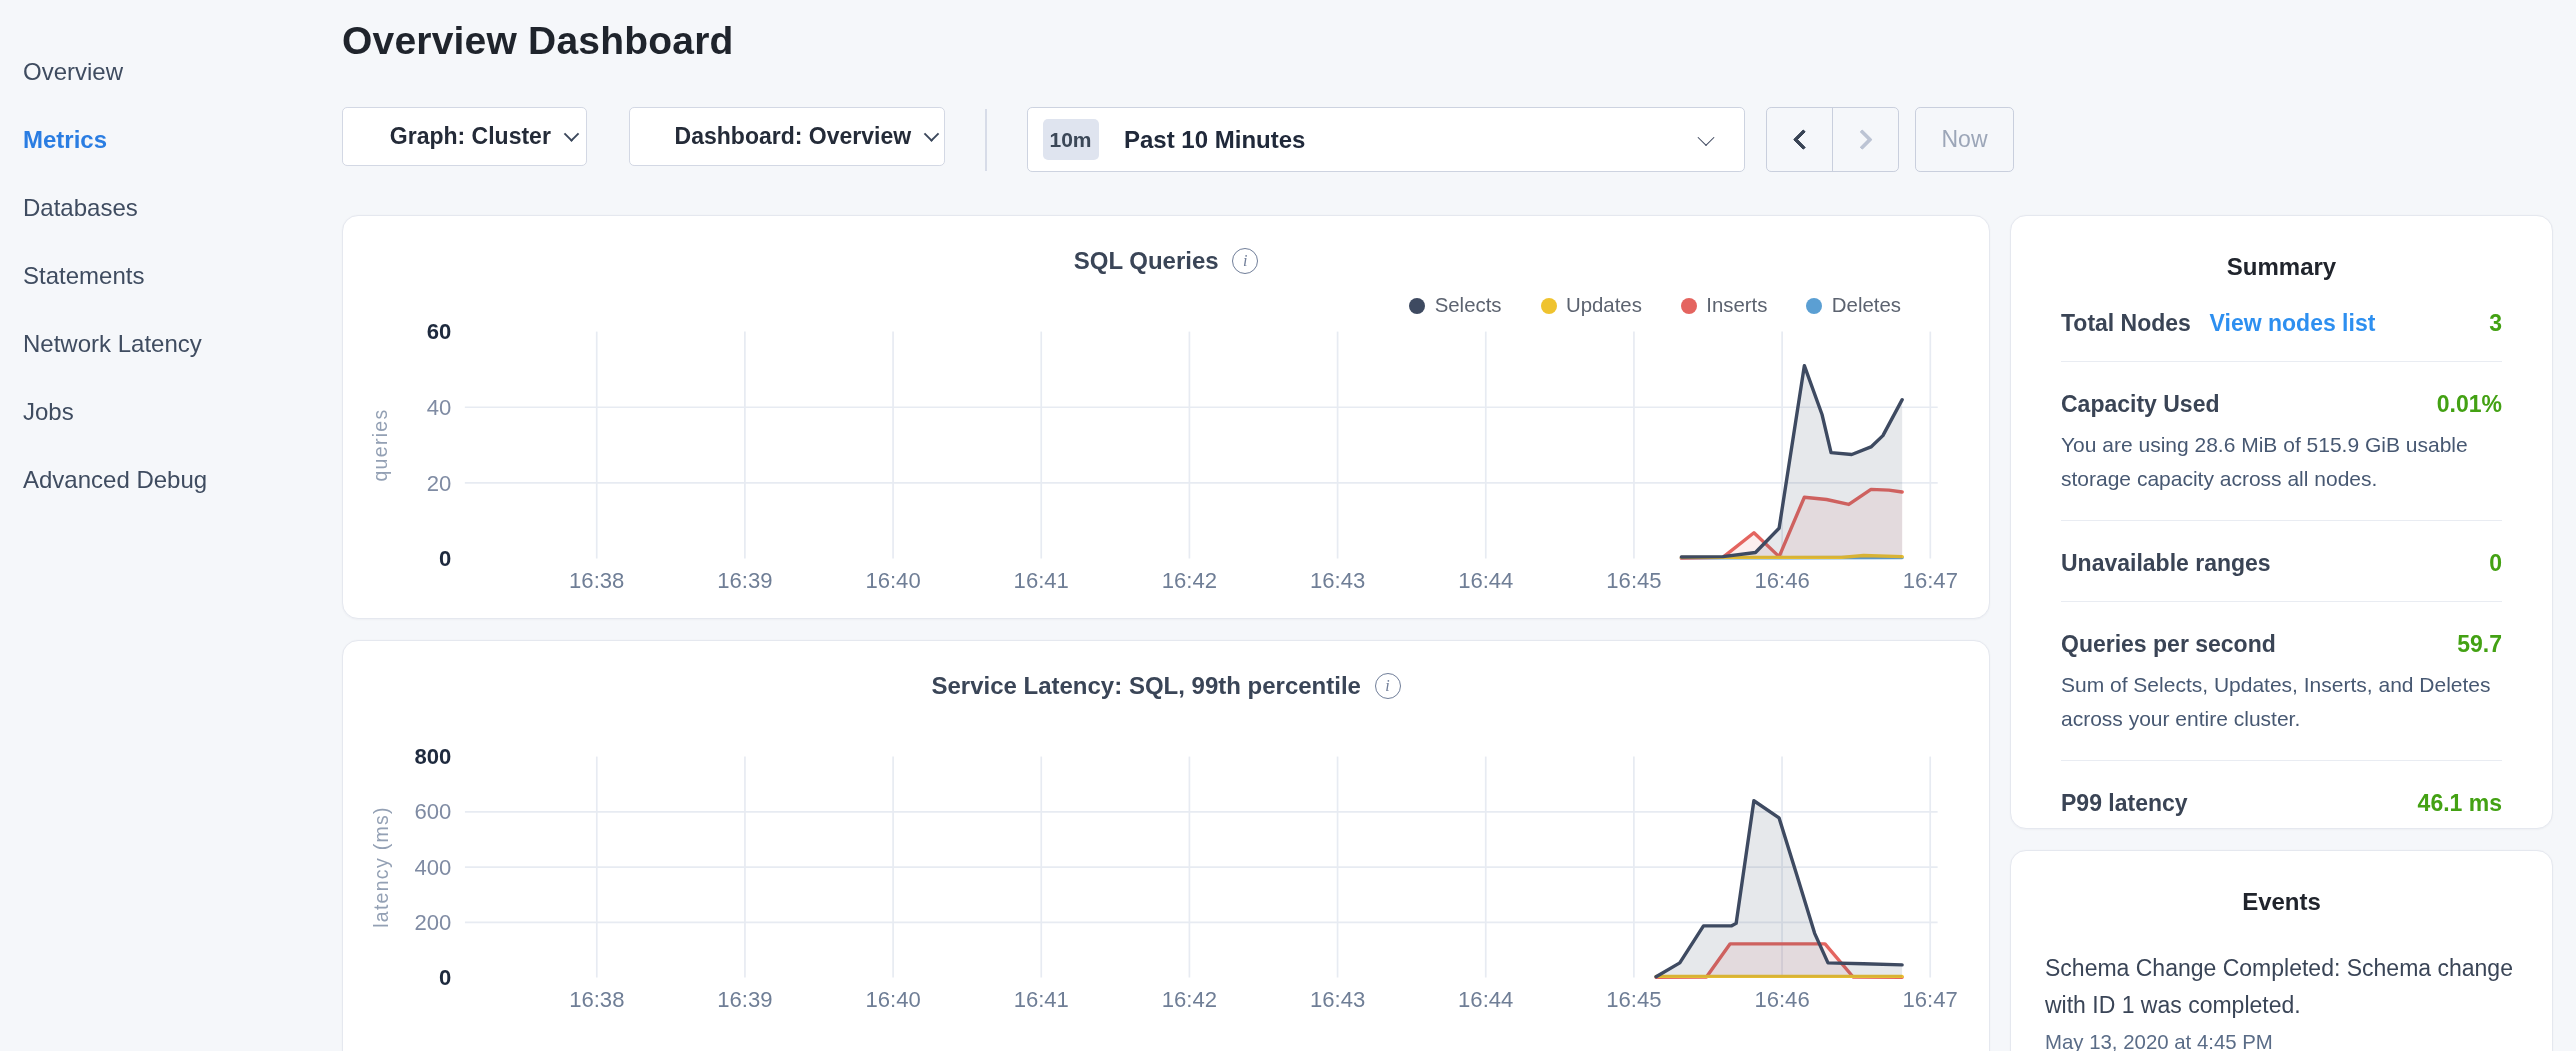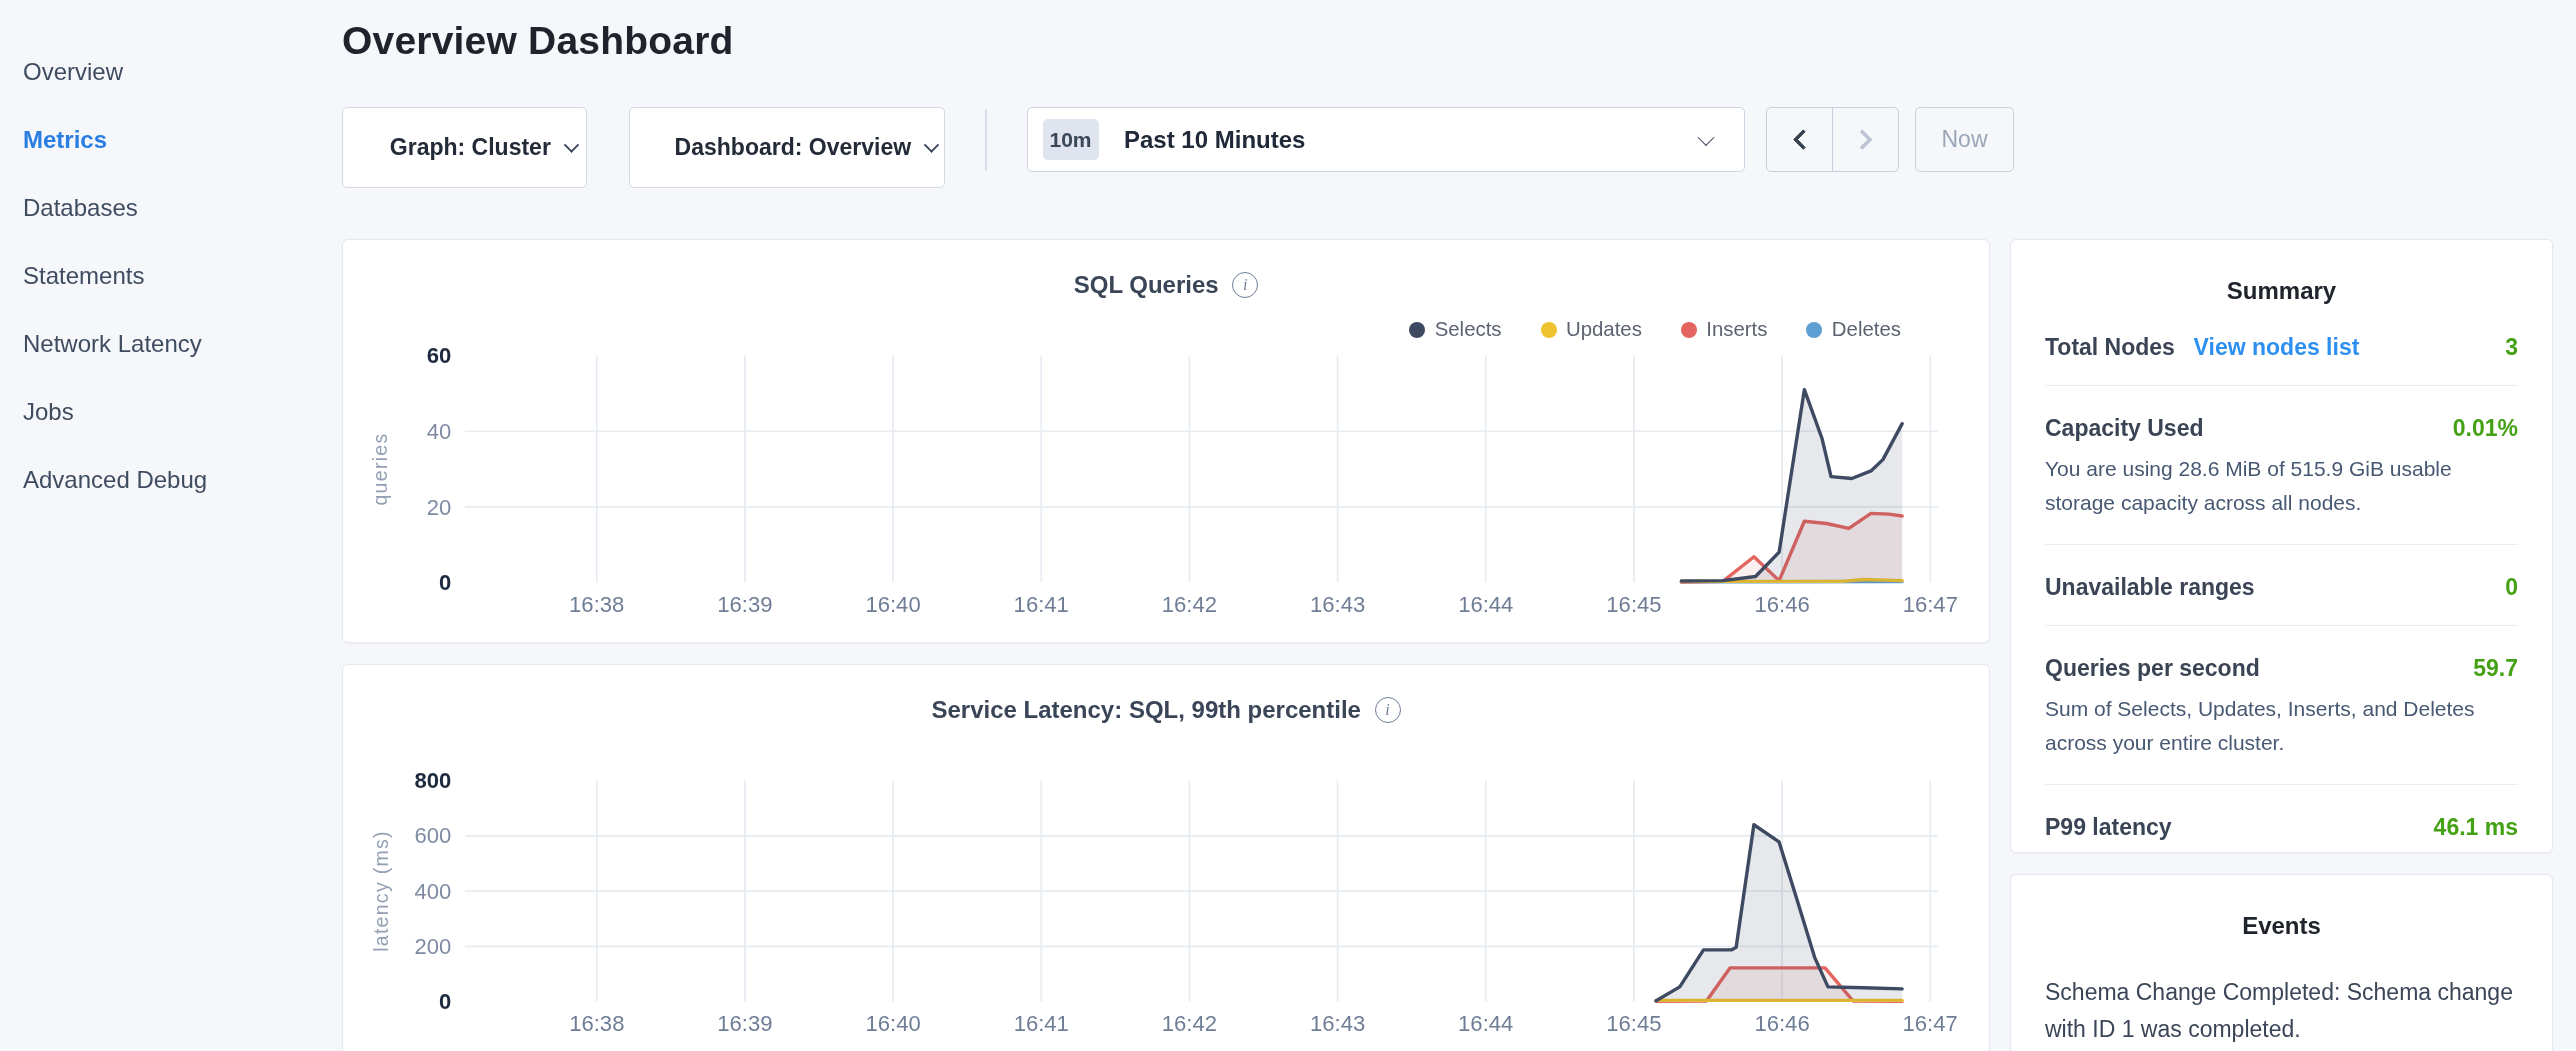--- a/index.html
+++ b/index.html
@@ -18,21 +18,21 @@
   }
   .sidebar { padding-top:17px;margin-top:40px; }
   .nav-item.active { color:#2a7de2; font-weight:700; }
   
   .page-title {
     position:absolute; left:342px; top:18.7px;
     font-size:39px; font-weight:700; color:#1f242c; letter-spacing:0.2px;
   }
   
   .dd {
-    position:absolute; top:107px; height:81px; background:#fff;
+    position:absolute; top:107px; height:59px; background:#fff;
     border:1.7px solid #d3d8e4; border-radius:5.1px;
     display:flex; align-items:center; justify-content:center;
     font-size:23px; font-weight:700; color:#242b38; cursor:pointer;padding-left:38px;
   }
   .dd-graph { left:342px; width:245px; }
   .dd-dashboard { left:629px; width:316px; }
   .chev {
     display:inline-block; width:11px; height:11px;
     border-right:2.6px solid #3c485c; border-bottom:2.6px solid #3c485c;
     transform:rotate(45deg) translate(-1.7px,-1.7px); margin-left:15.3px;
@@ -66,23 +66,22 @@
     transform:rotate(45deg); border-radius:1.7px; margin-right:6.8px;
   }
   .now-btn {
     position:absolute; left:1915px; top:107px; width:99px; height:65px;
     border:1.7px solid #c9cfdd; border-radius:5.1px;
     display:flex; align-items:center; justify-content:center;
     font-size:23px; font-weight:400; color:#9ca6b8; cursor:pointer;
   }
   
   .card {
-    position:absolute; background:#fff; border:0.9px solid #e5e8ef; border-radius:6px;
+    position:absolute; background:#fff; border:0.9px solid #e5e8ef; border-radius:16px;
     box-shadow:0 0.9px 1.7px rgba(40,50,70,0.04);
-    margin-top:24px;
   }
   .card-sql     { left:342px; top:215px;  width:1648px; height:404px; }
   .card-latency { left:342px; top:640px;  width:1648px; height:468px; }
   .card-summary { left:2010px; top:215px; width:543px;  height:614px; }
   .card-events  { left:2010px; top:850px; width:543px; height:272px; }
   
   .chart-title-row {
     position:absolute; top:31px; left:0; width:100%;
     display:flex; align-items:center; justify-content:center; gap:13.6px; z-index:2;
   }
@@ -98,21 +97,21 @@
   }
   .legend .li { display:flex; align-items:center; font-size:20.4px; color:#5c6370; cursor:pointer; }
   .legend .dot { width:16px; height:16px; border-radius:50%; margin-right:9.4px; display:inline-block; }
   .chart { position:absolute; left:0; top:0; width:100%; height:100%; }
   .chart svg text { font-family:"Liberation Sans", sans-serif; }
   .xt  { fill:#6f7e96; font-size:26px; }
   .yt  { fill:#7f8ba3; font-size:26px; }
   .ytb { fill:#1e2a3e; font-size:26px; font-weight:700; }
   .ylab{ fill:#93a0b4; font-size:23px; letter-spacing:1.5px; }
   
-  .card-summary { padding:0 34px; }
+  .card-summary { padding:0 50px; }
   .panel-title { margin-top:37px; text-align:center; font-size:24px; font-weight:700; color:#20242c; }
   .srow { padding:29px 0 24px; border-bottom:1.7px solid #e9ecf2; }
   .srow:last-child { border-bottom:none; }
   .srow-head { display:flex; align-items:flex-start; }
   .srow-label { font-size:23px; font-weight:700; color:#3a4455; }
   .srow-link  { margin-left:18.7px; font-size:23px; font-weight:600; color:#2d8ff0; cursor:pointer; }
   .srow-value { margin-left:auto; font-size:23px; font-weight:700; color:#43a113; }
   .srow-desc  { margin-top:10.2px; font-size:21px; line-height:34px; color:#475872; }
   .card-summary .srow:first-of-type { margin-top:36px; }
   

